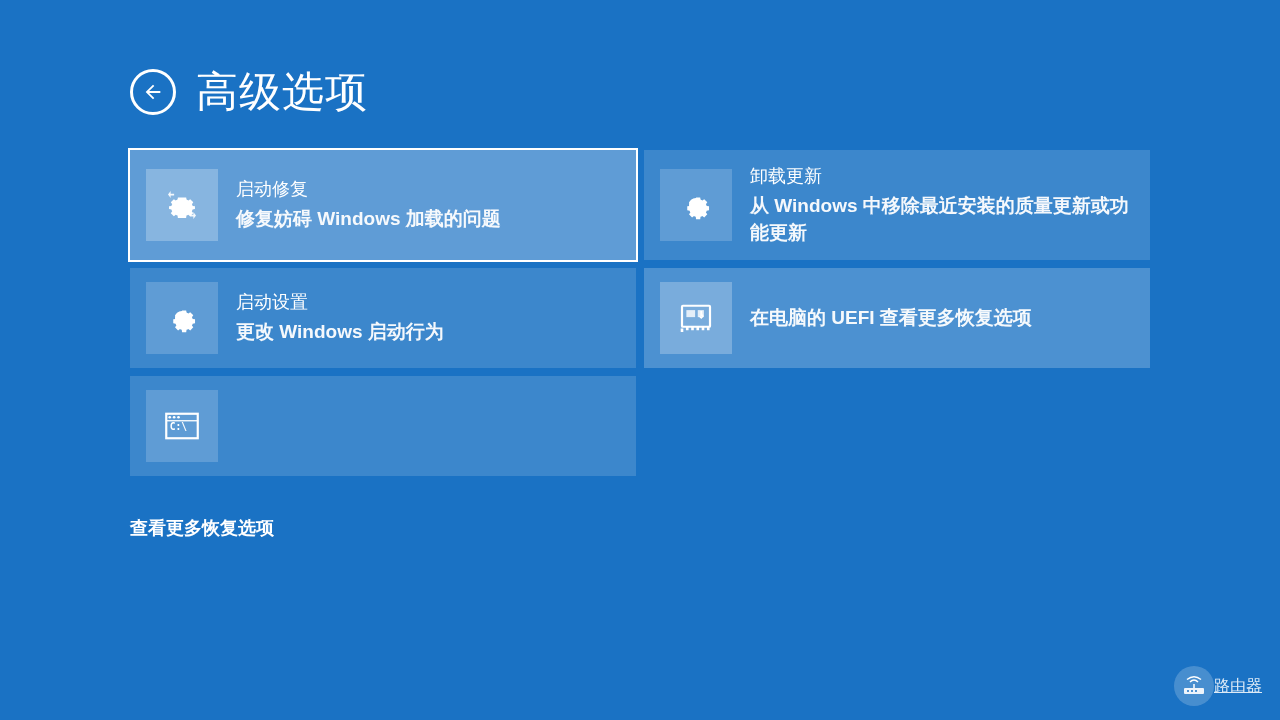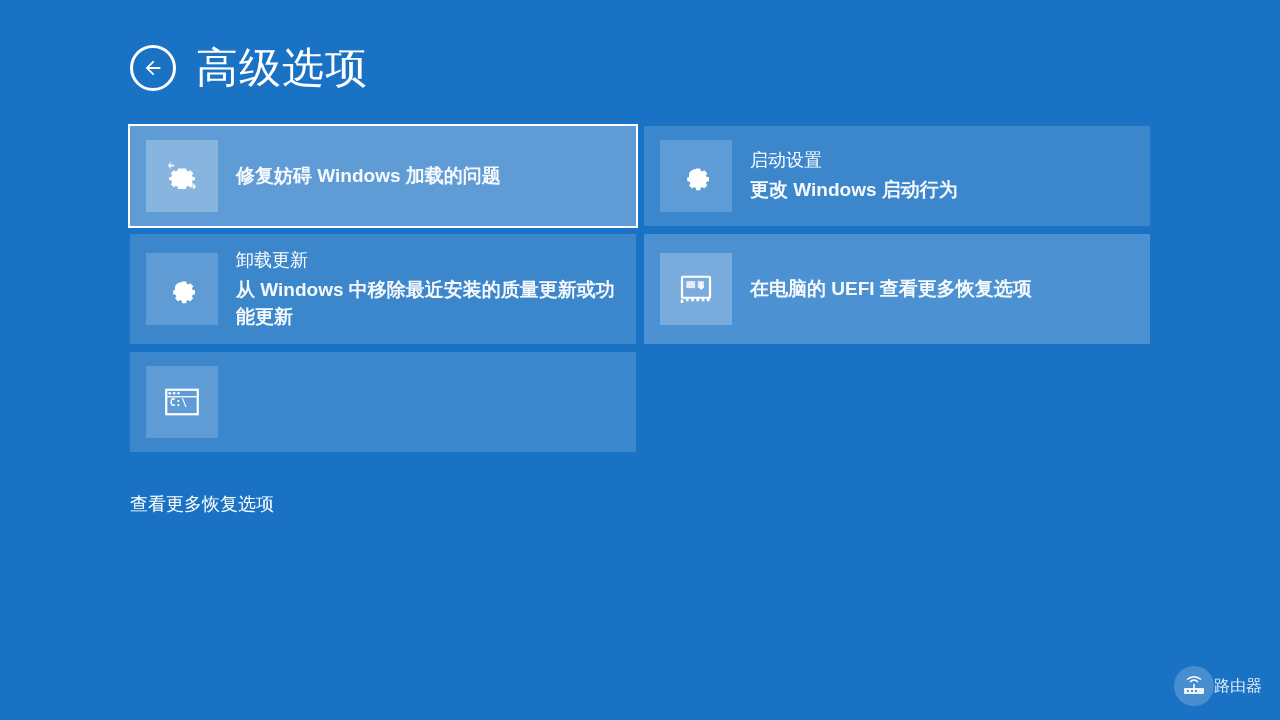--- a/index.html
+++ b/index.html
@@ -7,21 +7,21 @@
       width: 1280px;
       height: 720px;
       background-color: #1a72c4;
       font-family: 'Microsoft YaHei', 'SimHei', sans-serif;
       color: white;
       overflow: hidden;
       position: relative;
     }
 
     .page-container {
-      padding: 40px 130px 40px 130px;
+      padding: 64px 130px 40px 130px;
       height: 100%;
     }
 
     .header {
       display: flex;
       align-items: center;
       margin-bottom: 30px;
     }
 
     .back-btn {
@@ -110,35 +110,36 @@
 
     .tile-desc {
       font-size: 19px;
       font-weight: 700;
       line-height: 1.4;
       opacity: 0.95;
     }
 
     .more-link {
       font-size: 18px;
-      font-weight: 400;
+      font-weight: 700;
       color: white;
       cursor: pointer;
       text-decoration: none;
       margin-top: 10px;
       display: inline-block;
     }
 
     .watermark {
       position: absolute;
       bottom: 14px;
       right: 18px;
       display: flex;
       align-items: center;
       gap: 0;
+      text-decoration: underline;
     }
 
     .watermark-icon {
       width: 40px;
       height: 40px;
       border-radius: 50%;
       background-color: rgba(255,255,255,0.2);
       display: flex;
       align-items: center;
       justify-content: center;
@@ -173,47 +174,48 @@
           <g>
             <path d="M24 16c-4.4 0-8 3.6-8 8s3.6 8 8 8 8-3.6 8-8-3.6-8-8-8zm0 12c-2.2 0-4-1.8-4-4s1.8-4 4-4 4 1.8 4 4-1.8 4-4 4z"></path>
             <path d="M38.9 25.4l-2.7-.4c-.2-.7-.5-1.4-.9-2l1.6-2.2-3.5-3.5-2.2 1.6c-.6-.4-1.3-.7-2-.9l-.4-2.7H24h-4.7l-.4 2.7c-.7.2-1.4.5-2 .9l-2.2-1.6-3.5 3.5 1.6 2.2c-.4.6-.7 1.3-.9 2l-2.7.4V24v4.7l2.7.4c.2.7.5 1.4.9 2l-1.6 2.2 3.5 3.5 2.2-1.6c.6.4 1.3.7 2 .9l.4 2.7H24h4.7l.4-2.7c.7-.2 1.4-.5 2-.9l2.2 1.6 3.5-3.5-1.6-2.2c.4-.6.7-1.3.9-2l2.7-.4V24v-4.7z"></path>
 
             <path d="M8 12l3-4v3h4v2H11v3z" opacity="0.9"></path>
             <path d="M40 36l-3 4v-3h-4v-2h4v-3z" opacity="0.9"></path>
           </g>
         </svg>
       </div>
       <div class="tile-text">
+        <div class="tile-title">启动修复</div>
         <div class="tile-desc">修复妨碍 Windows 加载的问题</div>
       </div>
     </div>
 
     <div class="tile">
       <div class="tile-icon-wrap">
         <svg viewBox="0 0 48 48">
           <path d="M24 16c-4.4 0-8 3.6-8 8s3.6 8 8 8 8-3.6 8-8-3.6-8-8-8zm0 12c-2.2 0-4-1.8-4-4s1.8-4 4-4 4 1.8 4 4-1.8 4-4 4z"></path>
           <path d="M38.9 25.4l-2.7-.4c-.2-.7-.5-1.4-.9-2l1.6-2.2-3.5-3.5-2.2 1.6c-.6-.4-1.3-.7-2-.9l-.4-2.7h-4.7l-.4 2.7c-.7.2-1.4.5-2 .9l-2.2-1.6-3.5 3.5 1.6 2.2c-.4.6-.7 1.3-.9 2l-2.7.4v4.7l2.7.4c.2.7.5 1.4.9 2l-1.6 2.2 3.5 3.5 2.2-1.6c.6.4 1.3.7 2 .9l.4 2.7h4.7l.4-2.7c.7-.2 1.4-.5 2-.9l2.2 1.6 3.5-3.5-1.6-2.2c.4-.6.7-1.3.9-2l2.7-.4v-4.7z"></path>
         </svg>
       </div>
       <div class="tile-text">
+        <div class="tile-title">卸载更新</div>
+        <div class="tile-desc">从 Windows 中移除最近安装的质量更新或功能更新</div>
+      </div>
+    </div>
+
+    <div class="tile">
+      <div class="tile-icon-wrap">
+        <svg viewBox="0 0 48 48">
+          <path d="M24 16c-4.4 0-8 3.6-8 8s3.6 8 8 8 8-3.6 8-8-3.6-8-8-8zm0 12c-2.2 0-4-1.8-4-4s1.8-4 4-4 4 1.8 4 4-1.8 4-4 4z"></path>
+          <path d="M38.9 25.4l-2.7-.4c-.2-.7-.5-1.4-.9-2l1.6-2.2-3.5-3.5-2.2 1.6c-.6-.4-1.3-.7-2-.9l-.4-2.7h-4.7l-.4 2.7c-.7.2-1.4.5-2 .9l-2.2-1.6-3.5 3.5 1.6 2.2c-.4.6-.7 1.3-.9 2l-2.7.4v4.7l2.7.4c.2.7.5 1.4.9 2l-1.6 2.2 3.5 3.5 2.2-1.6c.6.4 1.3.7 2 .9l.4 2.7h4.7l.4-2.7c.7-.2 1.4-.5 2-.9l2.2 1.6 3.5-3.5-1.6-2.2c.4-.6.7-1.3.9-2l2.7-.4v-4.7z"></path>
+        </svg>
+      </div>
+      <div class="tile-text">
         <div class="tile-title">启动设置</div>
         <div class="tile-desc">更改 Windows 启动行为</div>
-      </div>
-    </div>
-
-    <div class="tile">
-      <div class="tile-icon-wrap">
-        <svg viewBox="0 0 48 48">
-          <path d="M24 16c-4.4 0-8 3.6-8 8s3.6 8 8 8 8-3.6 8-8-3.6-8-8-8zm0 12c-2.2 0-4-1.8-4-4s1.8-4 4-4 4 1.8 4 4-1.8 4-4 4z"></path>
-          <path d="M38.9 25.4l-2.7-.4c-.2-.7-.5-1.4-.9-2l1.6-2.2-3.5-3.5-2.2 1.6c-.6-.4-1.3-.7-2-.9l-.4-2.7h-4.7l-.4 2.7c-.7.2-1.4.5-2 .9l-2.2-1.6-3.5 3.5 1.6 2.2c-.4.6-.7 1.3-.9 2l-2.7.4v4.7l2.7.4c.2.7.5 1.4.9 2l-1.6 2.2 3.5 3.5 2.2-1.6c.6.4 1.3.7 2 .9l.4 2.7h4.7l.4-2.7c.7-.2 1.4-.5 2-.9l2.2 1.6 3.5-3.5-1.6-2.2c.4-.6.7-1.3.9-2l2.7-.4v-4.7z"></path>
-        </svg>
-      </div>
-      <div class="tile-text">
-        <div class="tile-title">卸载更新</div>
-        <div class="tile-desc">从 Windows 中移除最近安装的质量更新或功能更新</div>
       </div>
     </div>
 
     <div class="tile highlighted">
       <div class="tile-icon-wrap">
         <svg viewBox="0 0 48 48">
 
           <rect x="8" y="10" width="32" height="24" rx="1" fill="none" stroke="white" stroke-width="2.5"></rect>
           <rect x="13" y="15" width="10" height="8" fill="white" opacity="0.8"></rect>
           <rect x="26" y="15" width="7" height="8" fill="white" opacity="0.8"></rect>

